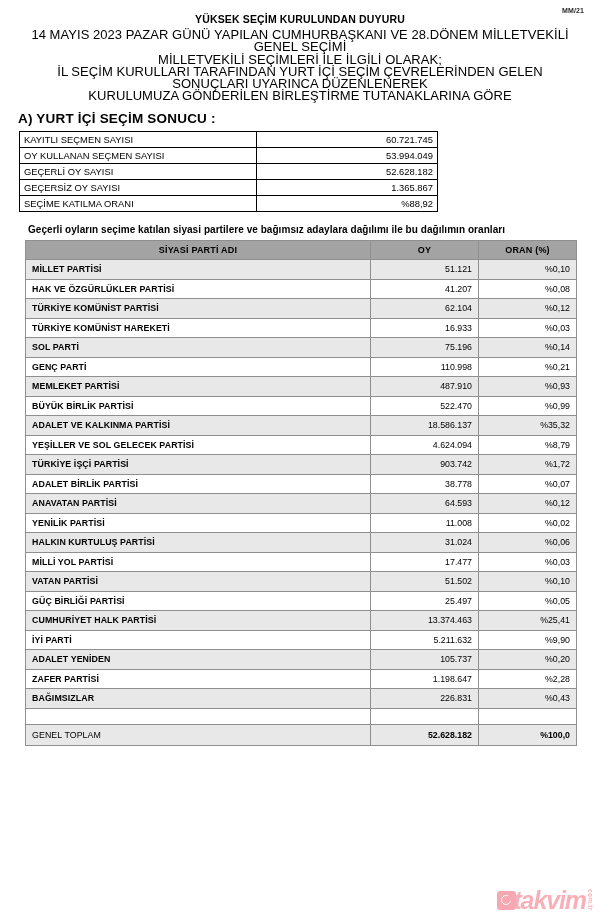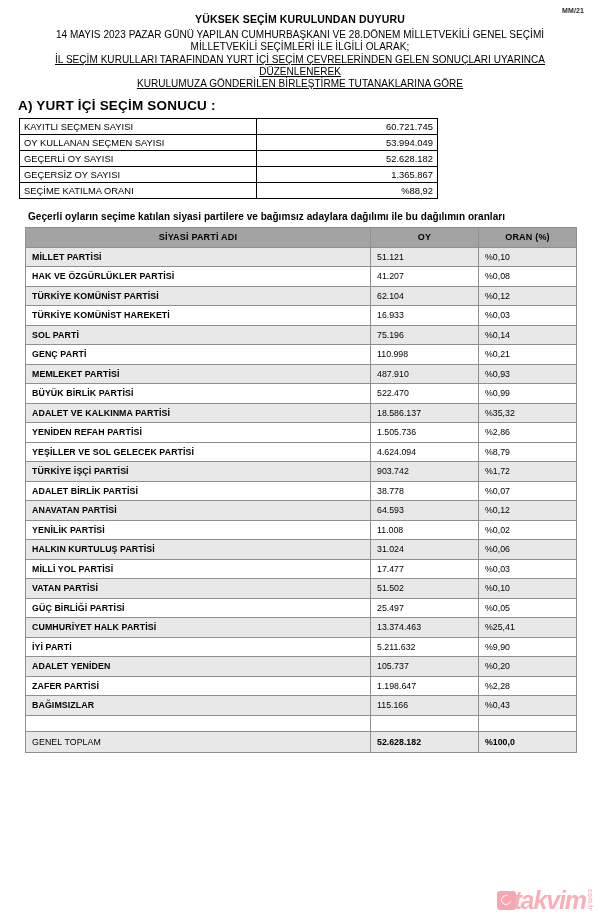--- a/index.html
+++ b/index.html
@@ -40,29 +40,28 @@
     text-align: center;
   }
   .main-title {
     font-size: 10.5px;
     font-weight: bold;
     letter-spacing: 0.15px;
     line-height: 13px;
     margin: 0 0 3px 0;
   }
   .sub-line {
-    font-size: 10px;
+    font-size: 13px;
     line-height: 12.3px;
     letter-spacing: 0.05px;
     margin: 0;
     padding: 0 18px;
   }
   .sub-line.wide {
     padding: 0 24px;
-    text-decoration: underline;
   }
 
   .section-title {
     font-size: 13.5px;
     font-weight: bold;
     letter-spacing: 0.2px;
     margin: 8px 0 5px 18px;
   }
 
   
@@ -130,20 +129,21 @@
   col.c-oy    { width: 108px; }
   col.c-oran  { width: 98px; }
 
   table.parties td.name {
     text-align: left;
     font-weight: bold;
     letter-spacing: 0.1px;
   }
   table.parties td.oy,
   table.parties td.oran {
+    text-align: right;
   }
   tr.shade td { background: #e8e8e8; }
   tr.plain td { background: #ffffff; }
   tr.spacer td {
     background: #ffffff;
     height: 15px;
     line-height: 15px;
   }
   tr.total td {
     background: #e8e8e8;
@@ -307,25 +307,20 @@
             <td class="name">BÜYÜK BİRLİK PARTİSİ</td>
             <td class="oy">522.470</td>
             <td class="oran">%0,99</td>
           </tr>
           <tr class="shade">
             <td class="name">ADALET VE KALKINMA PARTİSİ</td>
             <td class="oy">18.586.137</td>
             <td class="oran">%35,32</td>
           </tr>
           <tr class="plain">
-            <td class="name">YENİDEN REFAH PARTİSİ</td>
-            <td class="oy">1.505.736</td>
-            <td class="oran">%2,86</td>
-          </tr>
-          <tr class="plain">
             <td class="name">YEŞİLLER VE SOL GELECEK PARTİSİ</td>
             <td class="oy">4.624.094</td>
             <td class="oran">%8,79</td>
           </tr>
           <tr class="shade">
             <td class="name">TÜRKİYE İŞÇİ PARTİSİ</td>
             <td class="oy">903.742</td>
             <td class="oran">%1,72</td>
           </tr>
           <tr class="plain">
@@ -378,21 +373,21 @@
             <td class="oy">105.737</td>
             <td class="oran">%0,20</td>
           </tr>
           <tr class="plain">
             <td class="name">ZAFER PARTİSİ</td>
             <td class="oy">1.198.647</td>
             <td class="oran">%2,28</td>
           </tr>
           <tr class="shade">
             <td class="name">BAĞIMSIZLAR</td>
-            <td class="oy">115.166</td>
+            <td class="oy">226.831</td>
             <td class="oran">%0,43</td>
           </tr>
           <tr class="spacer">
             <td>&nbsp;</td>
             <td>&nbsp;</td>
             <td>&nbsp;</td>
           </tr>
           <tr class="total">
             <td class="name">GENEL TOPLAM</td>
             <td class="oy">52.628.182</td>

